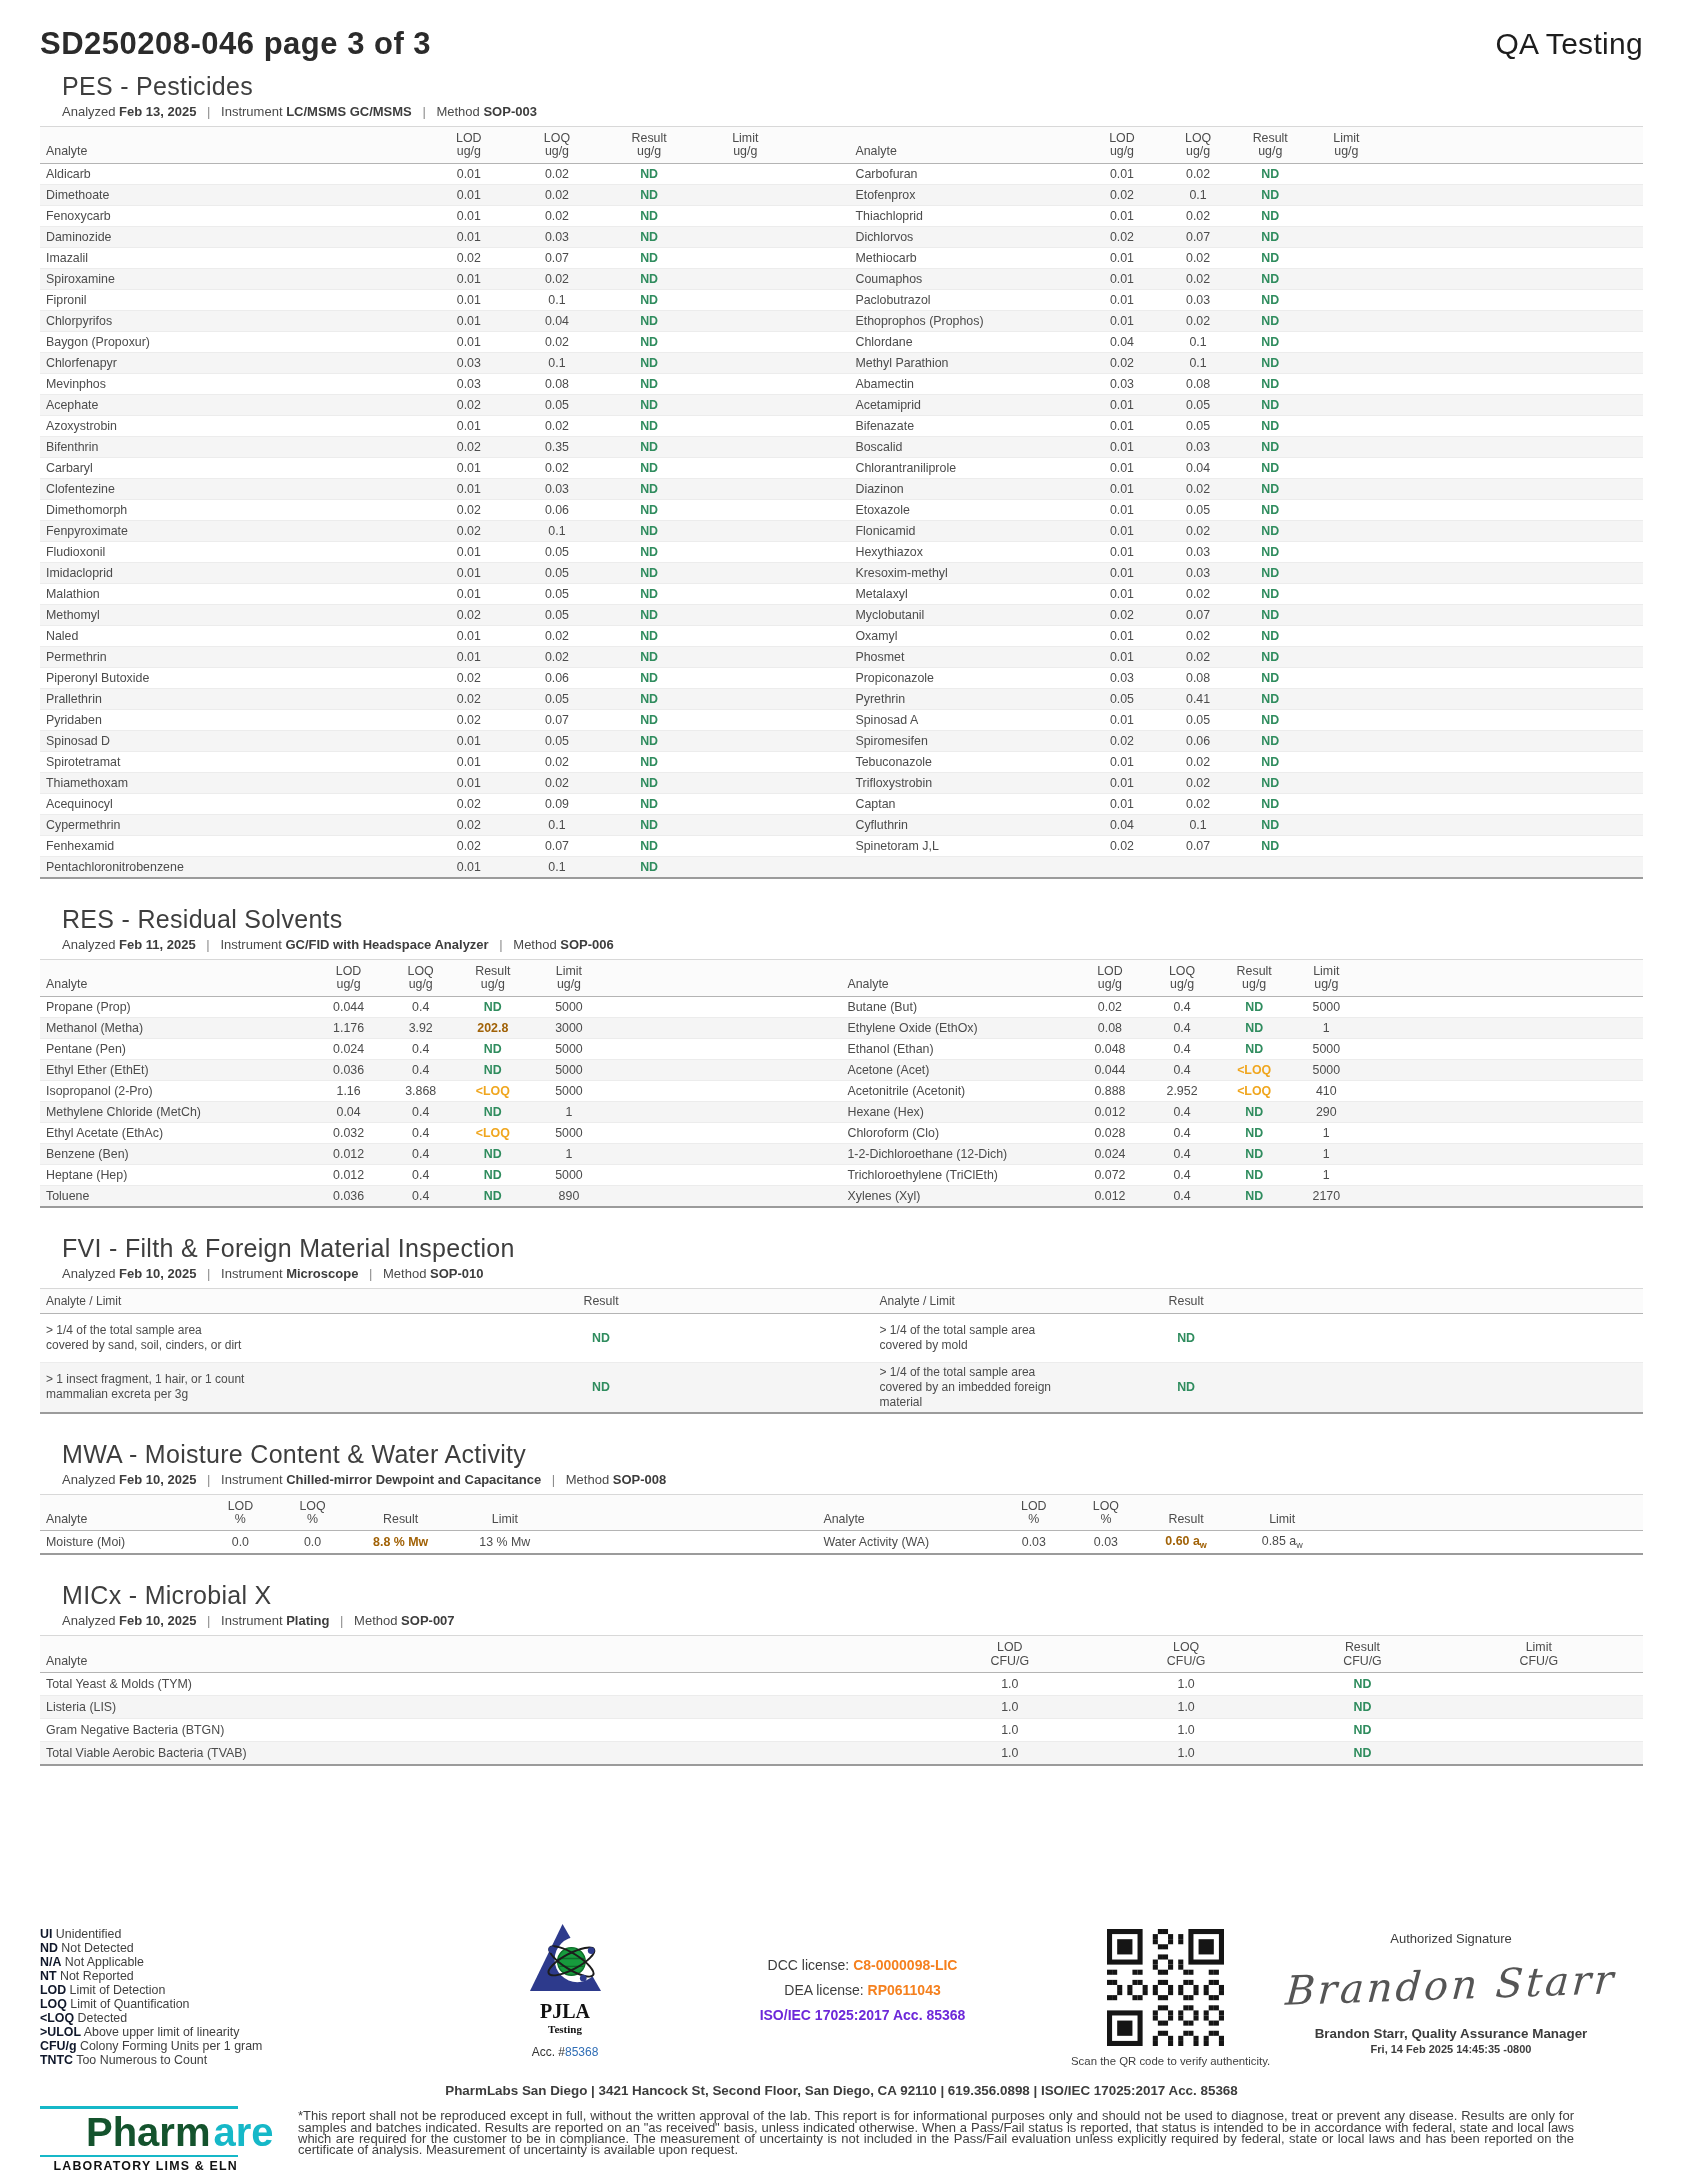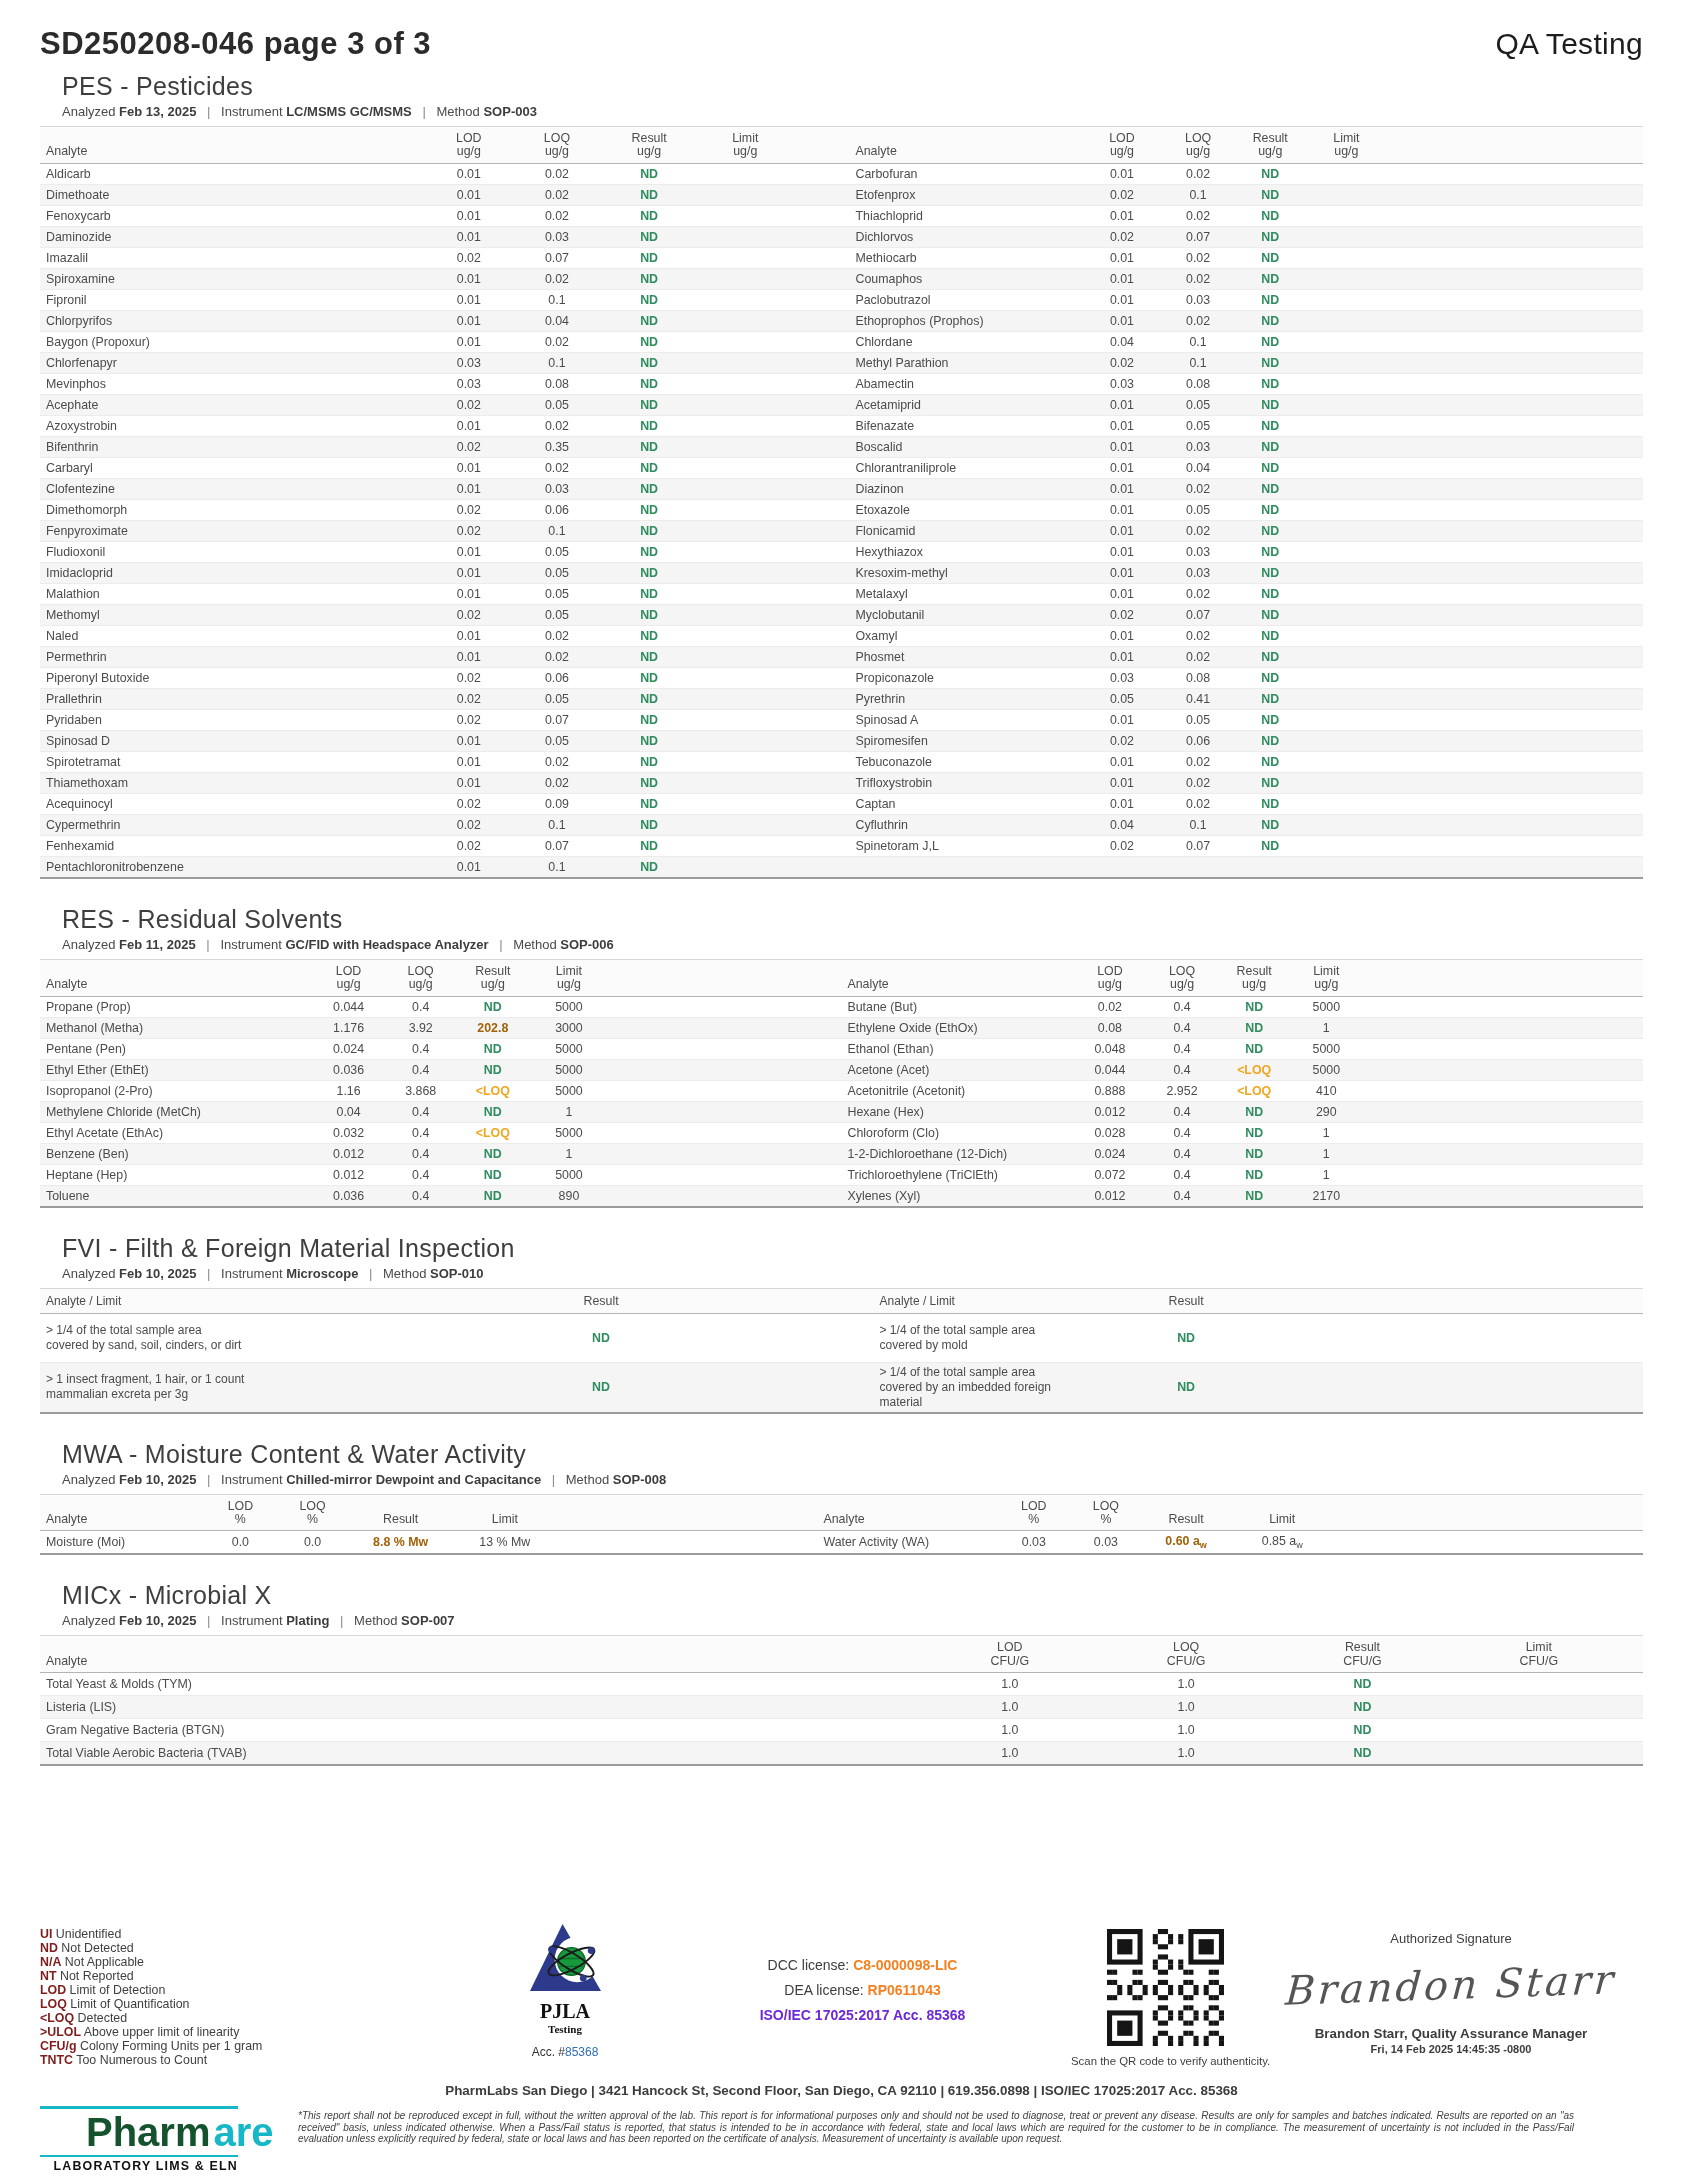--- a/index.html
+++ b/index.html
@@ -32,21 +32,21 @@
   sub{font-size:9px;}
   
   .pes{--cols:24% 5.5% 5.5% 6% 6% 3.5% 14.5% 5% 4.5% 4.5% 5% 16%;}
   .res{--cols:17% 4.5% 4.5% 4.5% 5% 14.5% 14.5% 4.5% 4.5% 4.5% 4.5% 17.5%;}
   .mwa{--cols:10% 5% 4% 7% 6% 16.5% 11% 5% 4% 6% 6% 19.5%;}
   .fvi{--cols:28% 14% 10% 12% 15% 21%;}
   .mic{--cols:55% 11% 11% 11% 11% 1%;}
   
   .footer-row{display:flex;margin-top:149px;align-items:flex-start;}
   .legend{width:426px;font-size:12.4px;line-height:14px;color:#3f3f3f;padding-top:12px;}
-  .legend b{color:#7f1d1d;}
+  .legend b{color:#0f172a;}
   .pjla{width:198px;text-align:center;padding-top:6px;}
   .pjla-name{font-family:"Liberation Serif",serif;font-weight:700;font-size:20px;color:#111;margin-top:2px;}
   .pjla-sub{font-family:"Liberation Serif",serif;font-weight:700;font-size:11px;color:#111;}
   .pjla-acc{font-size:12px;color:#333;margin-top:10px;}
   .pjla-acc .accnum{color:#2f6db5;}
   .lic{width:337px;margin-left:30px;text-align:center;padding-top:42px;font-size:14px;color:#3d3d3d;}
   .lic div{margin-bottom:9px;}
   .orange{color:#f5801e;font-weight:700;}
   .lic .iso{font-weight:700;color:#6d28d9;}
   .qr{width:188px;margin-left:40px;text-align:center;padding-top:14px;}
@@ -58,21 +58,21 @@
   .sig-date{font-size:11px;font-weight:700;color:#3c3c3c;margin-top:2px;}
   .lab-line{text-align:center;font-size:13.4px;font-weight:600;color:#3d3d3d;margin-top:16px;}
   .bottom-row{display:flex;margin-top:8px;}
   .pharmware{width:228px;padding-left:0;}
   .pw-line{height:3px;background:#16b8c8;width:198px;margin-bottom:2px;}
   .pw-main{font-size:40px;font-weight:700;line-height:42px;display:flex;align-items:flex-end;}
   .pw-green{color:#14532d;margin-left:46px;}
   .pw-teal{color:#16b8c8;}
   .pw-w{margin:0 1px 4px 2px;}
   .pw-sub{font-size:12.4px;font-weight:700;letter-spacing:1.2px;color:#111;border-top:2px solid #16b8c8;width:198px;text-align:right;padding-top:2px;margin-top:2px;}
-  .disclaimer{flex:1;font-size:10px;line-height:11.4px;color:#3f3f3f;padding:4px 69px 0 30px;text-align:justify;font-style:italic;}
+  .disclaimer{flex:1;font-size:13px;line-height:11.4px;color:#3f3f3f;padding:4px 69px 0 30px;text-align:justify;}
 </style>
 </head>
 <body>
 
 <div class="page">
 
   <div class="topbar">
     <div class="h1">SD250208-046 page 3 of 3</div>
     <div class="h1 right">QA Testing</div>
   </div>

